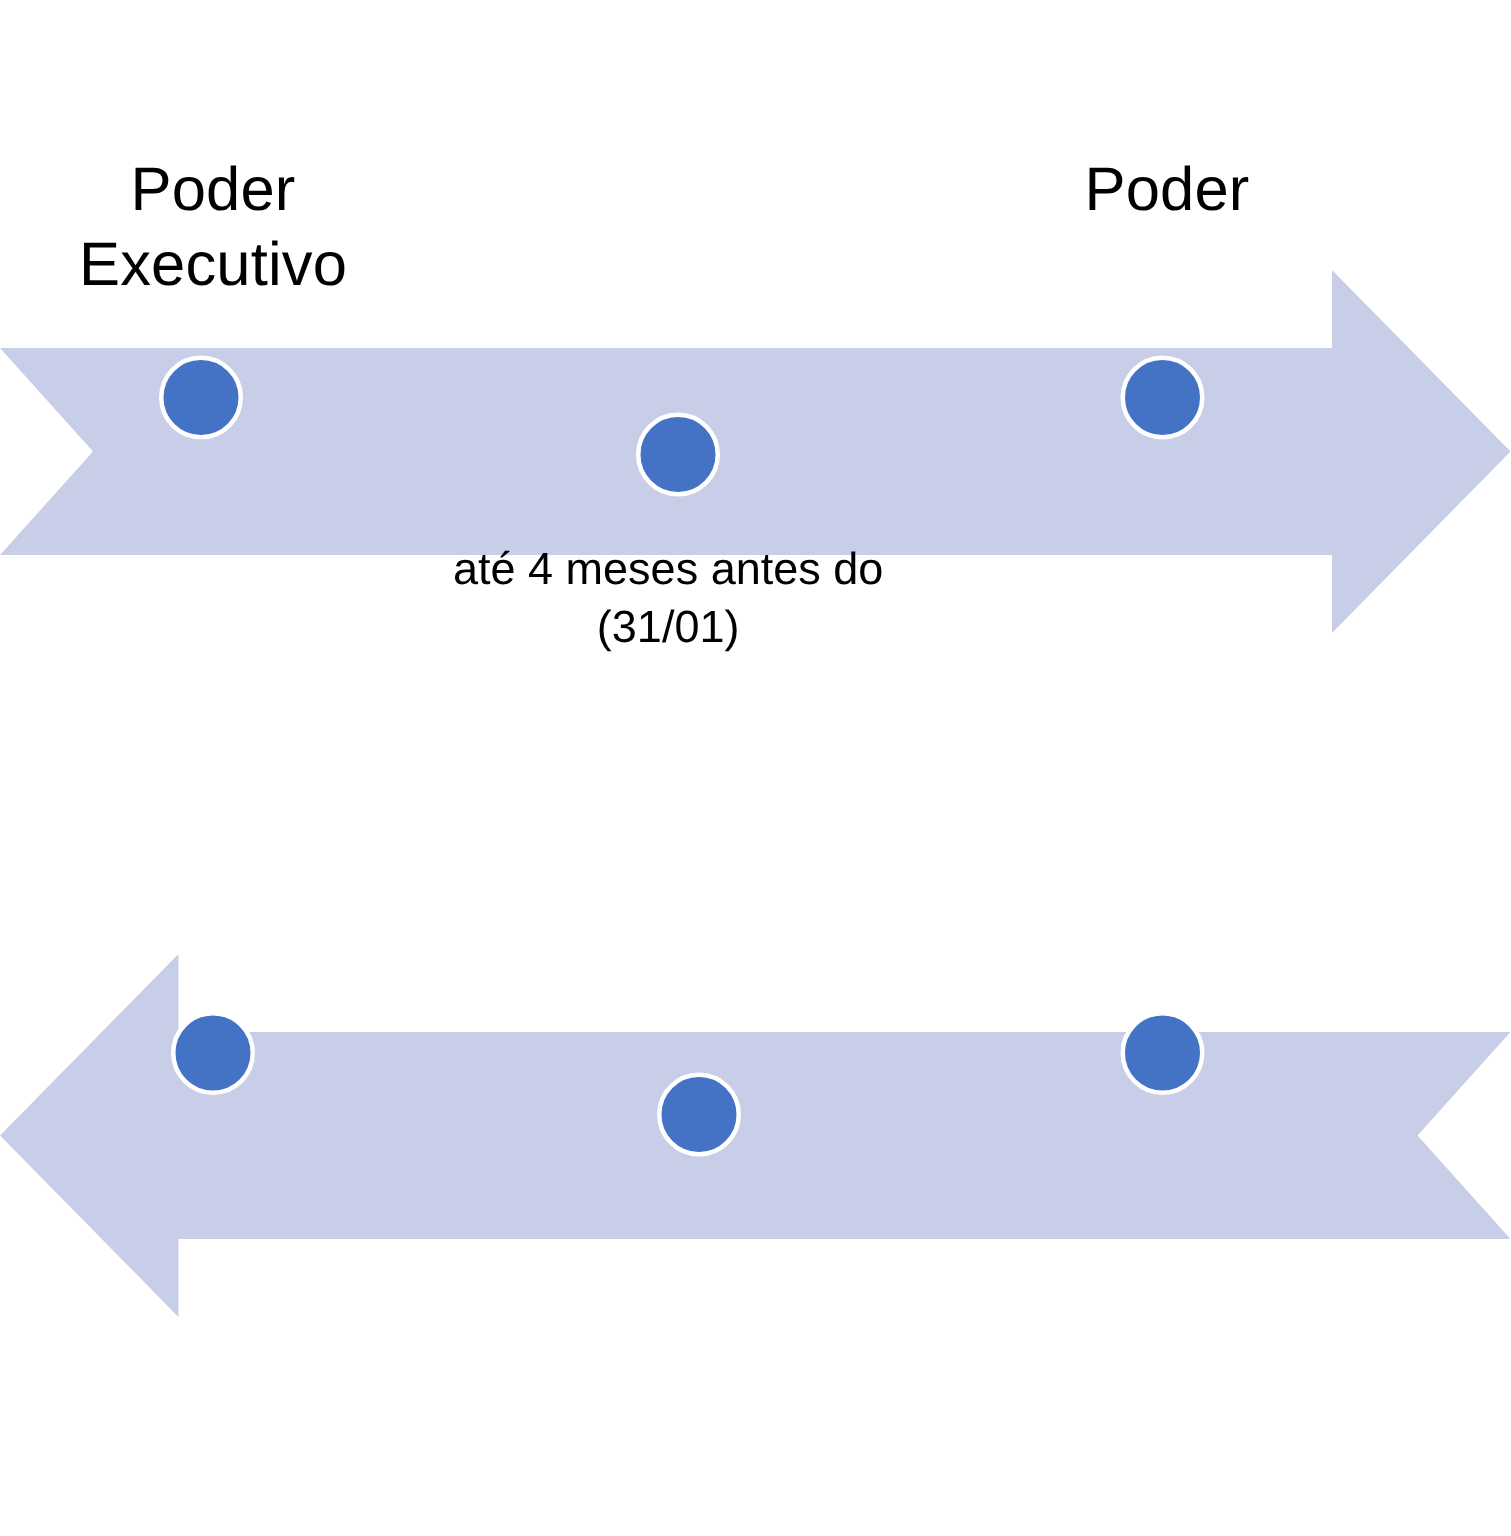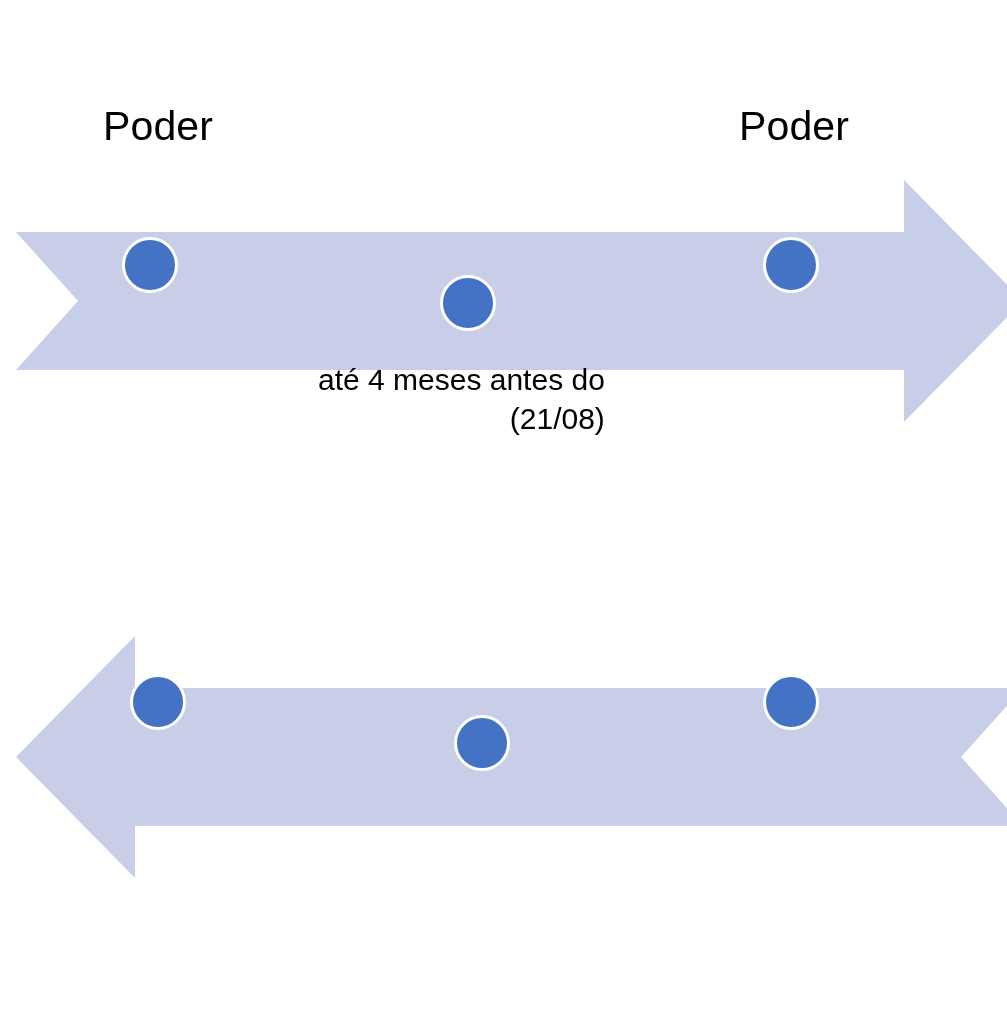--- a/index.html
+++ b/index.html
@@ -14,21 +14,21 @@
     position: relative;
     width: 1007px;
     height: 1024px;
     background: #ffffff;
     overflow: hidden;
   }
 
   
   .flow {
     position: absolute;
-    left: 16px;
+    left: 0;
     width: 825px;
     padding-left: 40px;
   }
   #flow-forward { top: 0px;   height: 500px; }
   #flow-reverse { top: 520px; height: 504px; }
 
   .arrow-svg {
     position: absolute;
     left: 0;
     display: block;
@@ -52,21 +52,21 @@
 
   #label-exec-1 { left: 24px;  top: 101px; width: 236px; }
   #label-legis-1 { left: 660px; top: 101px; width: 236px; }
 
   
   .caption {
     position: absolute;
     font-size: 30px;
     line-height: 39px;
     color: #000000;
-    text-align: right;
+    text-align: center;
     white-space: nowrap;
   }
   .caption .ln { display: block; }
   #caption-forward { left: 302px; top: 360px; }
 
   
   .dot {
     position: absolute;
     border-radius: 50%;
     background: #4472c4;
@@ -81,33 +81,34 @@
 
   <div class="flow" id="flow-forward">
 
     <svg class="arrow-svg" id="arrow-forward-svg" width="1007" height="250" viewBox="0 0 1007 250" aria-hidden="true">
 
       <path d="M 0,56 L 888,56 L 888,4 L 1007,125 L 888,246 L 888,194 L 0,194 L 62,125 Z" fill="#c8cde8"></path>
     </svg>
 
     <div class="endpoint-label" id="label-exec-1">
       <span class="ln">Poder</span>
+      <span class="ln">Executivo</span>
     </div>
 
     <div class="endpoint-label" id="label-legis-1">
       <span class="ln">Poder</span>
     </div>
 
     <div class="dot" style="left:106px; top:237px; width:56px; height:56px;"></div>
     <div class="dot" style="left:424px; top:275px; width:56px; height:56px;"></div>
     <div class="dot" style="left:747px; top:237px; width:56px; height:56px;"></div>
 
     <div class="caption" id="caption-forward">
       <span class="ln">até 4 meses antes do</span>
-      <span class="ln">(21/08)</span>
+      <span class="ln">(31/01)</span>
     </div>
   </div>
 
   <div class="flow" id="flow-reverse">
 
     <svg class="arrow-svg" id="arrow-reverse-svg" width="1007" height="250" viewBox="0 0 1007 250" aria-hidden="true">
 
       <path d="M 1007,56 L 119,56 L 119,4 L 0,125 L 119,246 L 119,194 L 1007,194 L 945,125 Z" fill="#c8cde8"></path>
     </svg>
 

